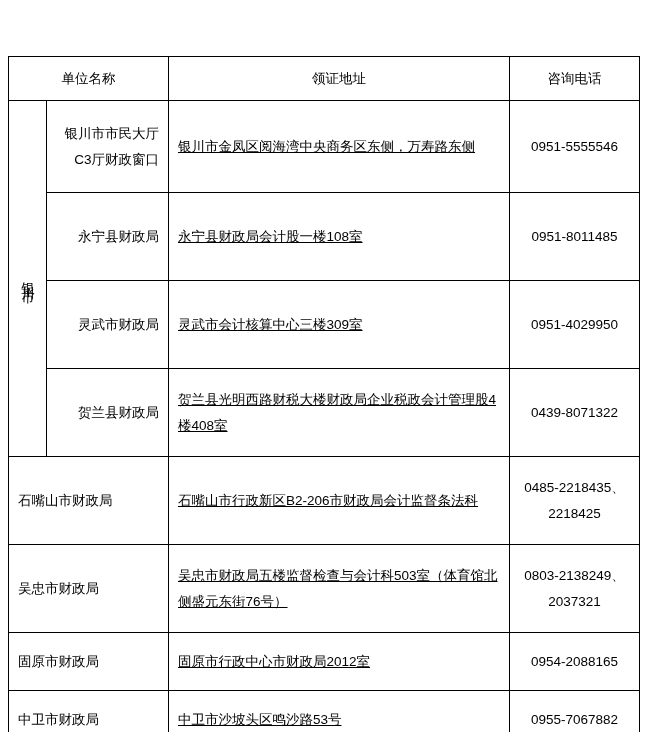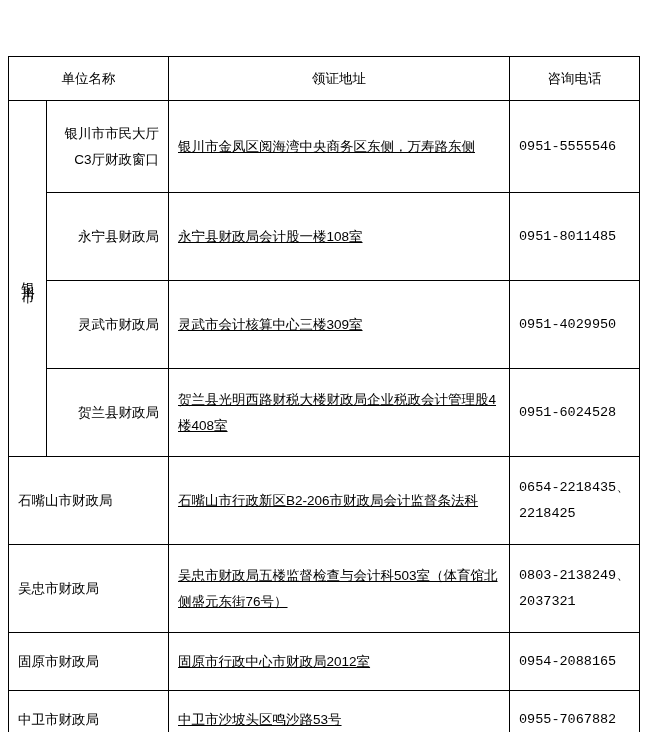--- a/index.html
+++ b/index.html
@@ -60,21 +60,21 @@
     display: inline-block;
     margin: 0 auto;
   }
   .addr-cell {
     text-align: left;
     padding-left: 10px;
     padding-right: 10px;
     text-decoration: underline;
   }
   .phone-cell {
-    font-family: Liberation Mono, monospace;
+    text-align: center;
   }
   .unit-cell {
     text-align: right;
     padding-left: 12px;
     padding-right: 6px;
   }
   .unit-cell-center {
   }
   .r-tall td { height: 92px; }
   .r-mid  td { height: 88px; }
@@ -117,27 +117,27 @@
 
       <tr class="r-mid">
         <td class="unit-cell">灵武市财政局</td>
         <td class="addr-cell">灵武市会计核算中心三楼309室</td>
         <td class="phone-cell">0951-4029950</td>
       </tr>
 
       <tr class="r-mid">
         <td class="unit-cell">贺兰县财政局</td>
         <td class="addr-cell">贺兰县光明西路财税大楼财政局企业税政会计管理股4楼408室</td>
-        <td class="phone-cell">0951-6024528</td>
+        <td class="phone-cell">0439-8071322</td>
       </tr>
 
       <tr class="r-mid">
         <td class="unit-cell-center" colspan="2">石嘴山市财政局</td>
         <td class="addr-cell">石嘴山市行政新区B2-206市财政局会计监督条法科</td>
-        <td class="phone-cell">0654-2218435、2218425</td>
+        <td class="phone-cell">0485-2218435、2218425</td>
       </tr>
 
       <tr class="r-mid">
         <td class="unit-cell-center" colspan="2">吴忠市财政局</td>
         <td class="addr-cell">吴忠市财政局五楼监督检查与会计科503室（体育馆北侧盛元东街76号）</td>
         <td class="phone-cell">0803-2138249、2037321</td>
       </tr>
 
       <tr class="r-small">
         <td class="unit-cell-center" colspan="2">固原市财政局</td>

